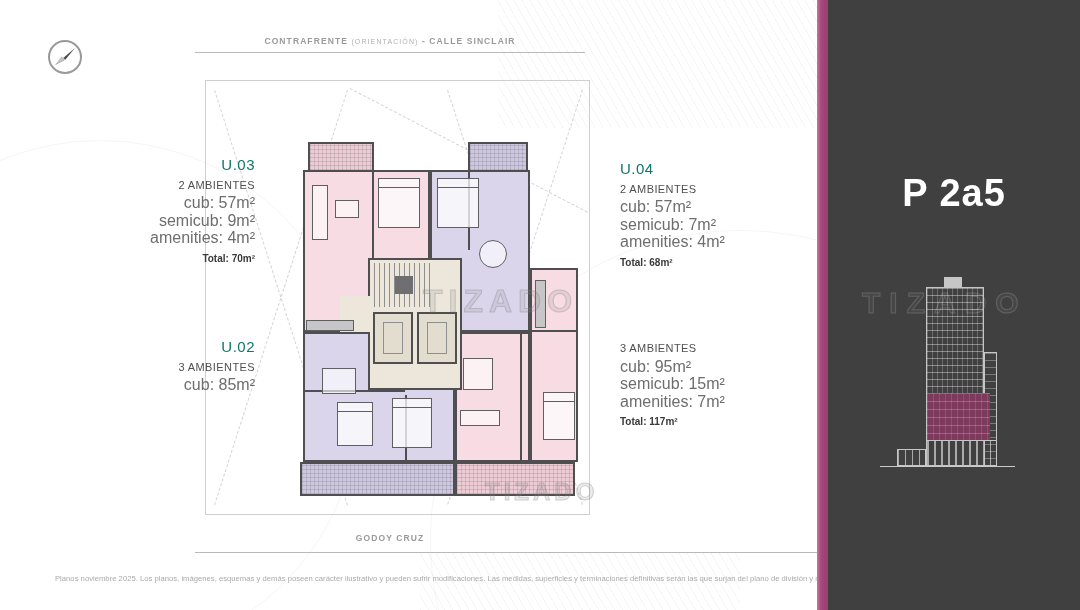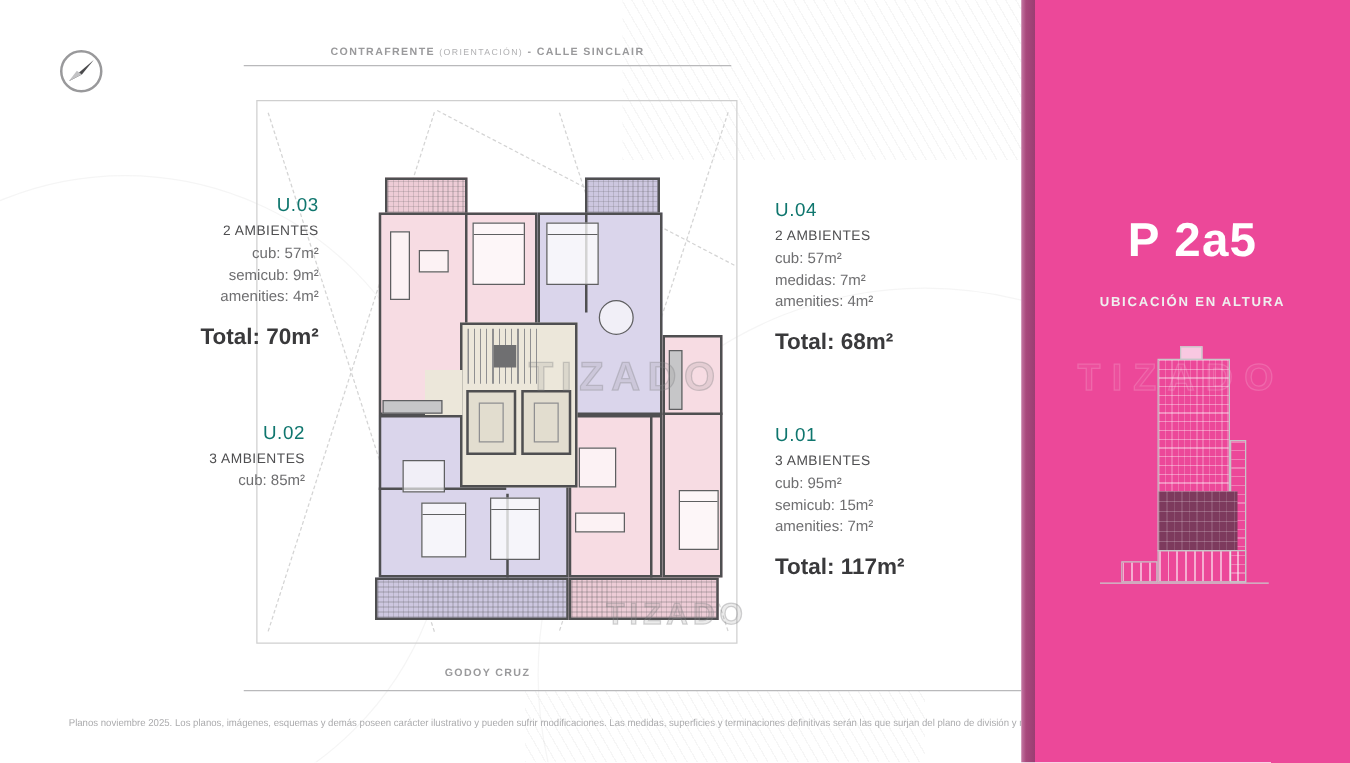--- a/index.html
+++ b/index.html
@@ -14,22 +14,22 @@
   .hatch-bg { background-image:repeating-linear-gradient(60deg, rgba(0,0,0,0.035) 0 1px, transparent 1px 7px); }
 
   .street-label { color:#9a9a9c; font-size:8.5px; letter-spacing:1.1px; text-align:center; font-weight:bold; }
   .street-note  { font-size:7px; color:#b0b0b2; font-weight:normal; }
   .rule { border-top:1px solid #b9b9bb; height:0; }
 
   
   .unit { width:170px; line-height:17.5px; }
   .unit .uid   { font-size:15px; font-weight:normal; color:#0f766e; letter-spacing:0.5px; margin-bottom:3px; }
   .unit .rooms { font-size:11px; color:#4f4f51; letter-spacing:0.4px; }
-  .unit .spec  { font-size:12px; color:#6e6e70; }
-  .unit .total { font-size:18px; font-weight:bold; color:#39393b; margin-top:14px; }
+  .unit .spec  { font-size:16px; color:#6e6e70; }
+  .unit .total { font-size:10px; font-weight:bold; color:#39393b; margin-top:3px; }
   .al-r { text-align:right; }  .al-l { text-align:left; }
 
   
   #plan { left:205px; top:80px; width:385px; height:435px; }
   .lot { left:0; top:0; right:0; bottom:0; border:1px solid #cfcfcf; }
   .dash { height:0; border-top:1px dashed #d4d4d4; transform-origin:0 0; }
   .room { border:2px solid #4f4f51; }
   .hatch { background-image:
       repeating-linear-gradient(0deg,  rgba(90,90,92,0.20) 0 1px, transparent 1px 4px),
       repeating-linear-gradient(90deg, rgba(90,90,92,0.20) 0 1px, transparent 1px 4px); }
@@ -41,21 +41,21 @@
 
   
   #compass svg { display:block; }
 
   
   .disclaimer { font-size:8px; color:#ababad; white-space:nowrap; transform:scaleX(0.96); transform-origin:left; }
 
   
   #stripe { left:817px; top:0; width:11px; height:610px;
             background:linear-gradient(90deg,#c478a3 0%, #a8487c 35%, #9a3e72 100%); }
-  #panel  { left:828px; top:0; width:252px; height:610px; background:#ec4899; }
+  #panel  { left:828px; top:0; width:252px; height:610px; background:#404040; }
   .panel-title { width:252px; text-align:center; color:#ffffff; font-weight:bold; font-size:38px; letter-spacing:1px; }
   .panel-sub   { width:252px; text-align:center; color:#efefef; font-weight:bold; font-size:10.5px; letter-spacing:1.4px; }
   .wm-dark { font-weight:800; color:rgba(255,255,255,0.04); -webkit-text-stroke:1px rgba(255,255,255,0.16); letter-spacing:9px; }
 
   .tw-line { border:1px solid #c6c6c8; }
   .tw-grid { background-image:
       repeating-linear-gradient(180deg, rgba(255,255,255,0.38) 0 1px, transparent 1px 7px),
       repeating-linear-gradient(90deg,  rgba(255,255,255,0.22) 0 1px, transparent 1px 5px); }
   .tw-mullions { background-image:repeating-linear-gradient(90deg, rgba(255,255,255,0.55) 0 1.5px, transparent 1.5px 7px); }
 </style>
@@ -152,48 +152,46 @@
       <div class="spec">cub: 57m²</div>
       <div class="spec">semicub: 9m²</div>
       <div class="spec">amenities: 4m²</div>
       <div class="total">Total: 70m²</div>
     </div>
 
     <div class="abs unit al-l" style="left:620px;top:160px;">
       <div class="uid">U.04</div>
       <div class="rooms">2 AMBIENTES</div>
       <div class="spec">cub: 57m²</div>
-      <div class="spec">medidas: 7m²</div>
+      <div class="spec">semicub: 7m²</div>
       <div class="spec">amenities: 4m²</div>
       <div class="total">Total: 68m²</div>
     </div>
 
-    <div class="abs unit al-r" style="left:74px;top:338px;">
+    <div class="abs unit al-r" style="left:85px;top:338px;">
       <div class="uid">U.02</div>
       <div class="rooms">3 AMBIENTES</div>
       <div class="spec">cub: 85m²</div>
     </div>
 
     <div class="abs unit al-l" style="left:620px;top:340px;">
-      <div class="uid">U.01</div>
       <div class="rooms">3 AMBIENTES</div>
       <div class="spec">cub: 95m²</div>
       <div class="spec">semicub: 15m²</div>
       <div class="spec">amenities: 7m²</div>
       <div class="total">Total: 117m²</div>
     </div>
 
     <div class="abs disclaimer" style="left:55px;top:574px;">Planos noviembre 2025. Los planos, imágenes, esquemas y demás poseen carácter ilustrativo y pueden sufrir modificaciones. Las medidas, superficies y terminaciones definitivas serán las que surjan del plano de división y mensura horizontal.</div>
   </div>
 
   <div id="stripe" class="abs"></div>
 
   <div id="panel" class="abs">
     <div class="abs panel-title" style="top:172px;">P 2a5</div>
-    <div class="abs panel-sub" style="top:236px;">UBICACIÓN EN ALTURA</div>
 
     <div class="abs" style="left:0;top:0;width:252px;height:610px;">
       <div class="abs wm-dark" style="left:34px;top:286px;font-size:30px;">TIZADO</div>
 
       <div class="abs tw-line" style="left:116px;top:277px;width:18px;height:11px;background:rgba(255,255,255,0.7);"></div>
       <div class="abs tw-line tw-grid" style="left:98px;top:287px;width:58px;height:154px;"></div>
       <div class="abs tw-line" style="left:156px;top:352px;width:13px;height:114px;background-image:repeating-linear-gradient(180deg, rgba(255,255,255,0.3) 0 1px, transparent 1px 7px);"></div>
       <div class="abs" style="left:99px;top:393px;width:63px;height:47px;background:#7d3a5d;background-image:repeating-linear-gradient(180deg, rgba(255,255,255,0.22) 0 1px, transparent 1px 8px), repeating-linear-gradient(90deg, rgba(255,255,255,0.12) 0 1px, transparent 1px 6px);"></div>
       <div class="abs tw-line tw-mullions" style="left:98px;top:440px;width:71px;height:26px;"></div>
       <div class="abs tw-line tw-mullions" style="left:69px;top:449px;width:29px;height:17px;"></div>

